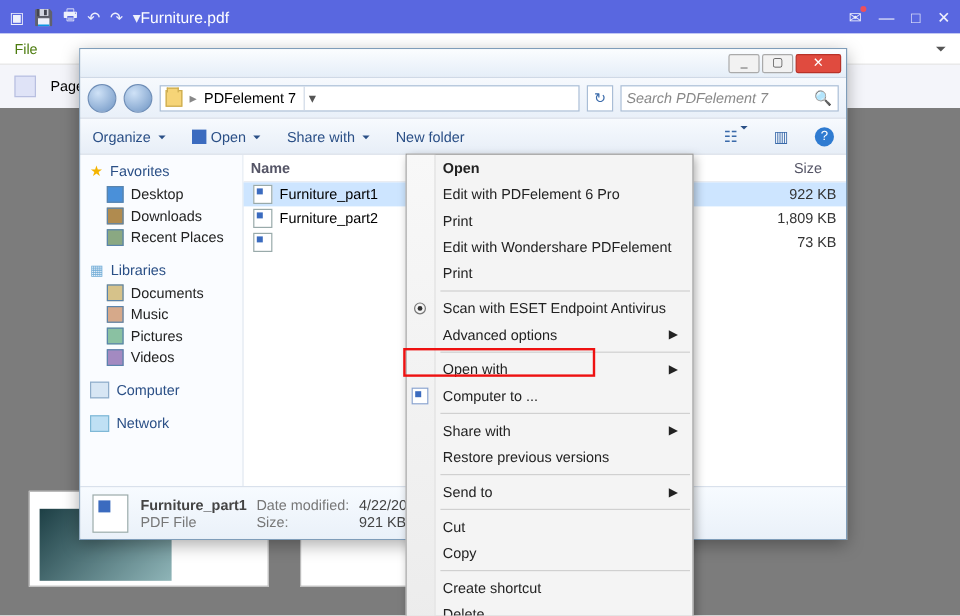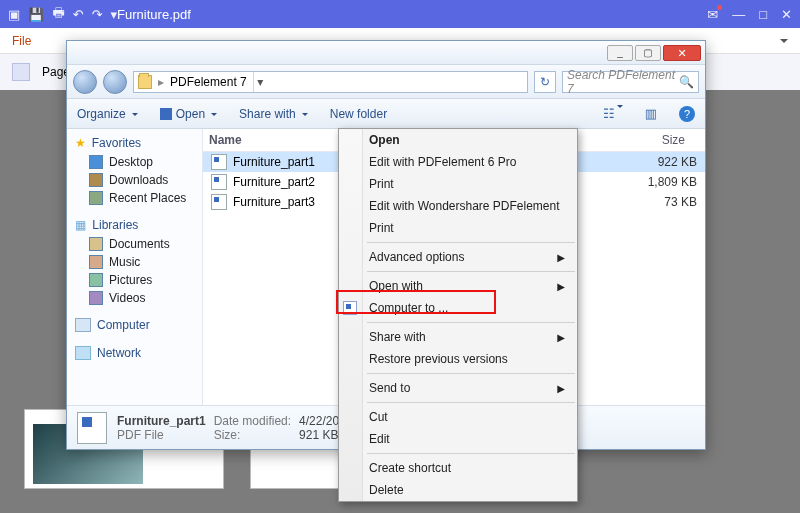--- a/index.html
+++ b/index.html
@@ -9,21 +9,21 @@
   .pdfe-window { position: absolute; inset: 0; background: #fff; }
   .pdfe-titlebar { background: #5967e0; height: 28px; display: flex; align-items: center; color: #fff; padding: 0 8px; }
   .pdfe-titlebar .ql { display: flex; gap: 8px; align-items: center; }
   .pdfe-titlebar .ql span, .pdfe-titlebar .rbtn span { opacity: .9; font-size: 13px; }
   .pdfe-titlebar .title { flex: 1; font-size: 13px; }
   .pdfe-titlebar .rbtn { display: flex; gap: 14px; align-items: center; }
   .pdfe-titlebar .rbtn .dot { position: relative; }
   .pdfe-titlebar .rbtn .dot::after { content:""; width:5px; height:5px; background:#ff4d4d; border-radius:50%; position:absolute; top:-2px; right:-4px; }
 
   .pdfe-menu { height: 26px; background:#fff; border-bottom:1px solid #e0e0e0; display:flex; align-items:center; padding:0 12px; gap:20px; }
-  .pdfe-menu span { color:#c2410c; }
+  .pdfe-menu span { color:#4d7c0f; }
   .pdfe-menu .caret::after{ content:""; display:inline-block; margin-left:auto; border:4px solid transparent; border-top-color:#555; position:relative; top:2px;}
   .pdfe-menu .spacer{flex:1;}
 
   .pdfe-toolbar { height: 36px; background:#f4f5fa; display:flex; align-items:center; padding:0 12px; gap:12px;}
   .pdfe-toolbar .pgicon{ width:18px; height:18px; background:#dfe3f7; border:1px solid #b8bfe0; display:inline-block;}
   .pdfe-toolbar .homeicon{color:#444;font-size:14px;}
 
   .pdfe-canvas{ position:absolute; top:90px; left:0; right:0; bottom:0; background:#7c7c7c; padding:24px; display:flex; gap:26px; align-items:flex-end;}
   .pdfe-canvas .page{ width:200px; height:80px; background:#fff; position:relative; overflow:hidden; border:1px solid #bbb;}
   .pdfe-canvas .page.in{ width:220px;}
@@ -37,21 +37,21 @@
   .ex-title .wbtn.close{ background:#e04b3f; color:#fff; border-color:#b83228; width:38px; font-size:11px;}
 
   .ex-nav{ height:34px; background:linear-gradient(#f6f9fd,#e9f0f9); border-bottom:1px solid #d0d8e4; display:flex; align-items:center; padding:0 6px; gap:6px;}
   .navcircle{ width:24px; height:24px; border-radius:50%; background:radial-gradient(circle at 35% 30%, #cfe2f7,#6f95c4); border:1px solid #6f8eb7;}
   .addr{ flex:1; height:22px; background:#fff; border:1px solid #a9bdd6; display:flex; align-items:center; padding:0 4px; gap:6px;}
   .addr .fld{width:14px;height:14px;background:#f6d477; border:1px solid #cbab4f; position:relative;}
   .addr .fld::before{content:""; position:absolute; top:-3px; left:0; width:8px; height:3px; background:#f6d477; border:1px solid #cbab4f; border-bottom:none;}
   .addr .sep{color:#888;}
   .addr .drop{width:14px; text-align:center; color:#555; border-left:1px solid #cfd9e6; align-self:stretch; display:flex; align-items:center; justify-content:center;}
   .refresh{width:22px;height:22px;border:1px solid #a9bdd6;background:#fff;display:flex;align-items:center;justify-content:center;color:#3a6aaa;}
-  .search{ width:137px; height:22px; border:1px solid #a9bdd6; background:#fff; display:flex; align-items:center; padding:0 4px; color:#888; font-style:italic;}
+  .search{ width:182px; height:22px; border:1px solid #a9bdd6; background:#fff; display:flex; align-items:center; padding:0 4px; color:#888; font-style:italic;}
   .search .sicon{ margin-left:auto; color:#3a6aaa; font-style:normal;}
 
   .ex-cmd{ height:30px; background:linear-gradient(#f7fafe,#e7eef7); border-bottom:1px solid #d0d8e4; display:flex; align-items:center; padding:0 10px; gap:22px;}
   .ex-cmd .item{ color:#2a4f86; display:flex; align-items:center; gap:4px;}
   .ex-cmd .carets::after{content:""; border:3px solid transparent; border-top-color:#2a4f86; margin-left:2px; position:relative; top:2px;}
   .ex-cmd .spacer{flex:1;}
   .ex-cmd .ricon{ color:#3a6aaa; font-size:13px;}
   .ex-cmd .help{ width:16px; height:16px; border-radius:50%; background:#2f7bd1; color:#fff; text-align:center; line-height:16px; font-size:11px;}
 
   .ex-body{ display:flex; height: calc(100% - 24px - 34px - 30px - 44px);}
@@ -251,21 +251,20 @@
         <span class="nm">Furniture_part1</span>
         <span class="sz">922 KB</span>
       </div>
       <div class="row">
         <span class="fi"></span>
         <span class="nm">Furniture_part2</span>
         <span class="sz">1,809 KB</span>
       </div>
       <div class="row">
         <span class="fi"></span>
-        <span class="nm">Furniture_part3</span>
         <span class="sz">73 KB</span>
       </div>
     </div>
   </div>
 
   <div class="details">
     <div class="bigicon"></div>
     <div class="dtxt">
       <span style="font-weight:600">Furniture_part1</span>
       <span class="lbl">Date modified:</span>
@@ -291,20 +290,24 @@
       <span>Print</span>
     </div>
   <div class="mi">
       <span>Edit with Wondershare PDFelement</span>
     </div>
   <div class="mi">
       <span>Print</span>
     </div>
   <div class="sep"></div>
   <div class="mi">
+      <span class="radio on"></span>
+      <span>Scan with ESET Endpoint Antivirus</span>
+    </div>
+  <div class="mi">
       <span>Advanced options</span>
       <span class="arw">▶</span>
     </div>
   <div class="sep"></div>
   <div class="mi">
       <span>Open with</span>
       <span class="arw">▶</span>
     </div>
   <div class="mi">
       <span class="pfico"></span>
@@ -321,21 +324,21 @@
   <div class="sep"></div>
   <div class="mi">
       <span>Send to</span>
       <span class="arw">▶</span>
     </div>
   <div class="sep"></div>
   <div class="mi">
       <span>Cut</span>
     </div>
   <div class="mi">
-      <span>Edit</span>
+      <span>Copy</span>
     </div>
   <div class="sep"></div>
   <div class="mi">
       <span>Create shortcut</span>
     </div>
   <div class="mi">
       <span>Delete</span>
     </div>
 
 </div>

